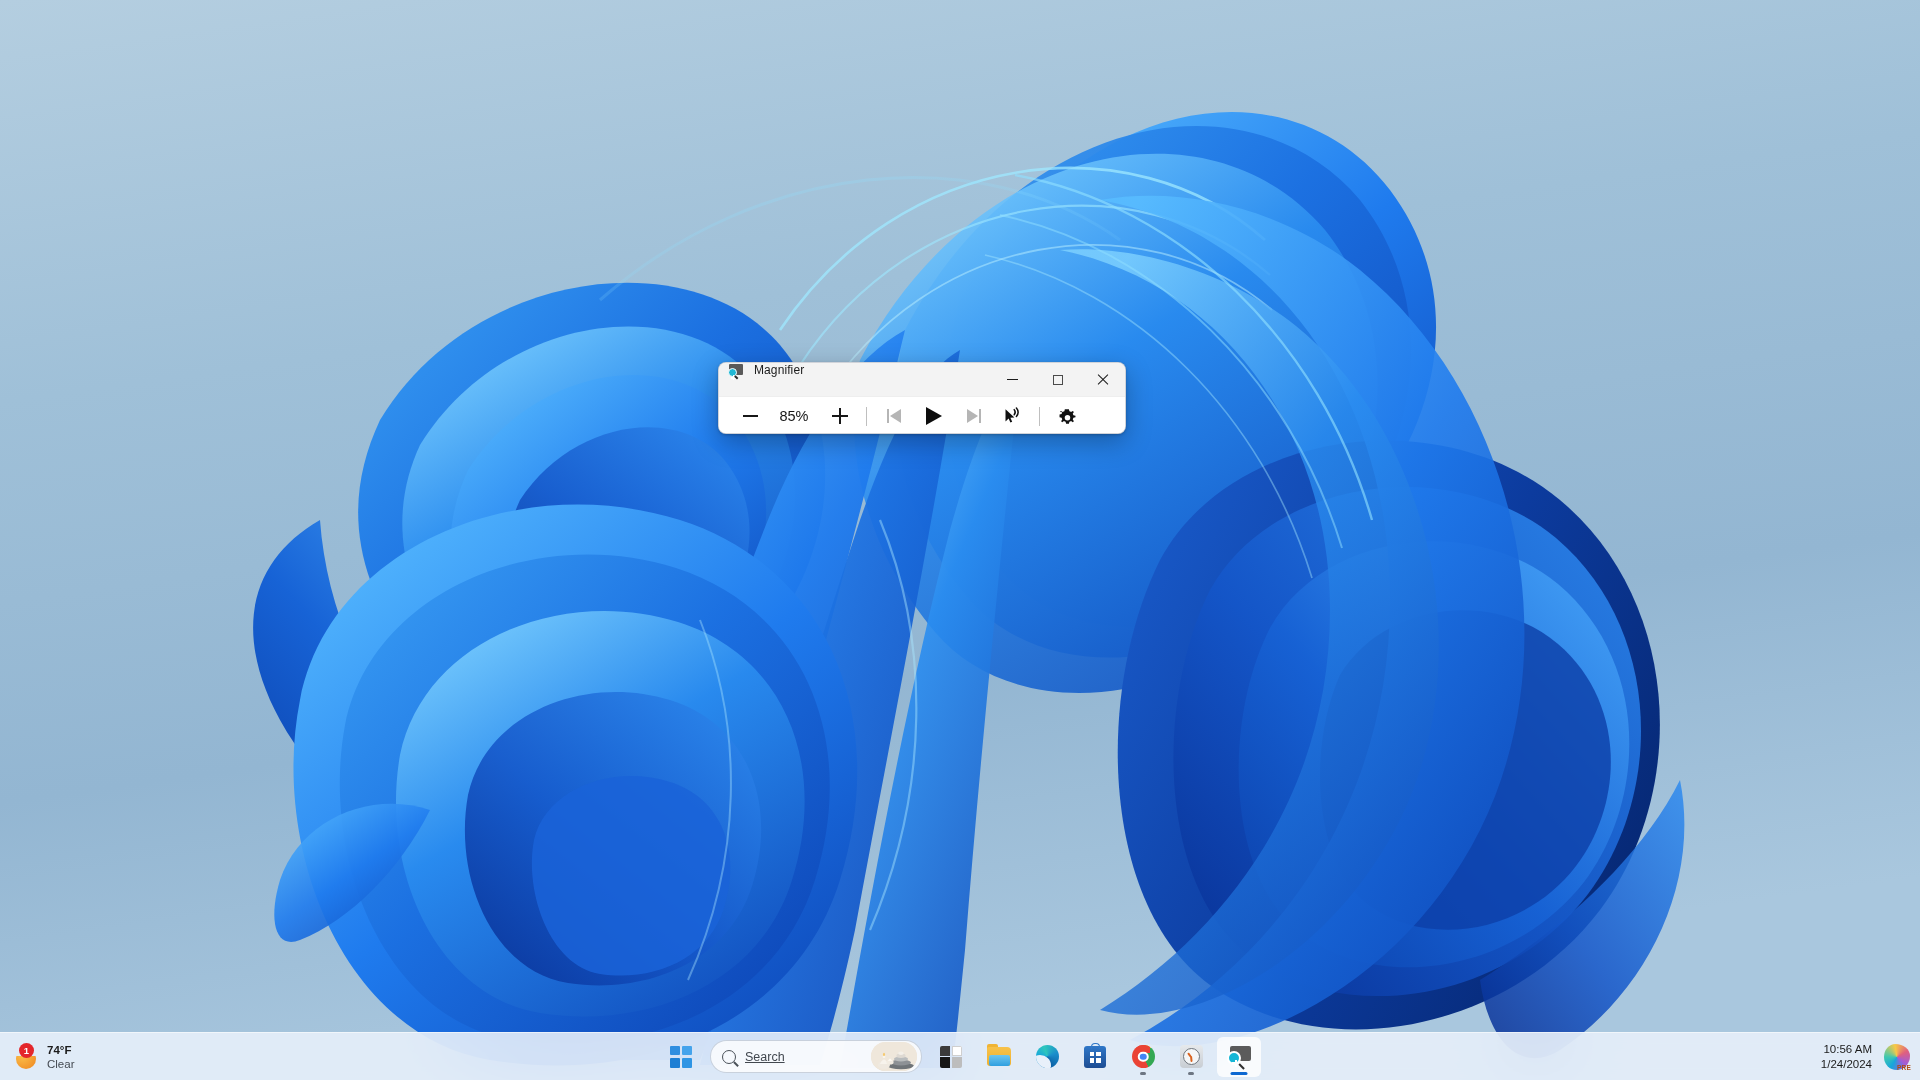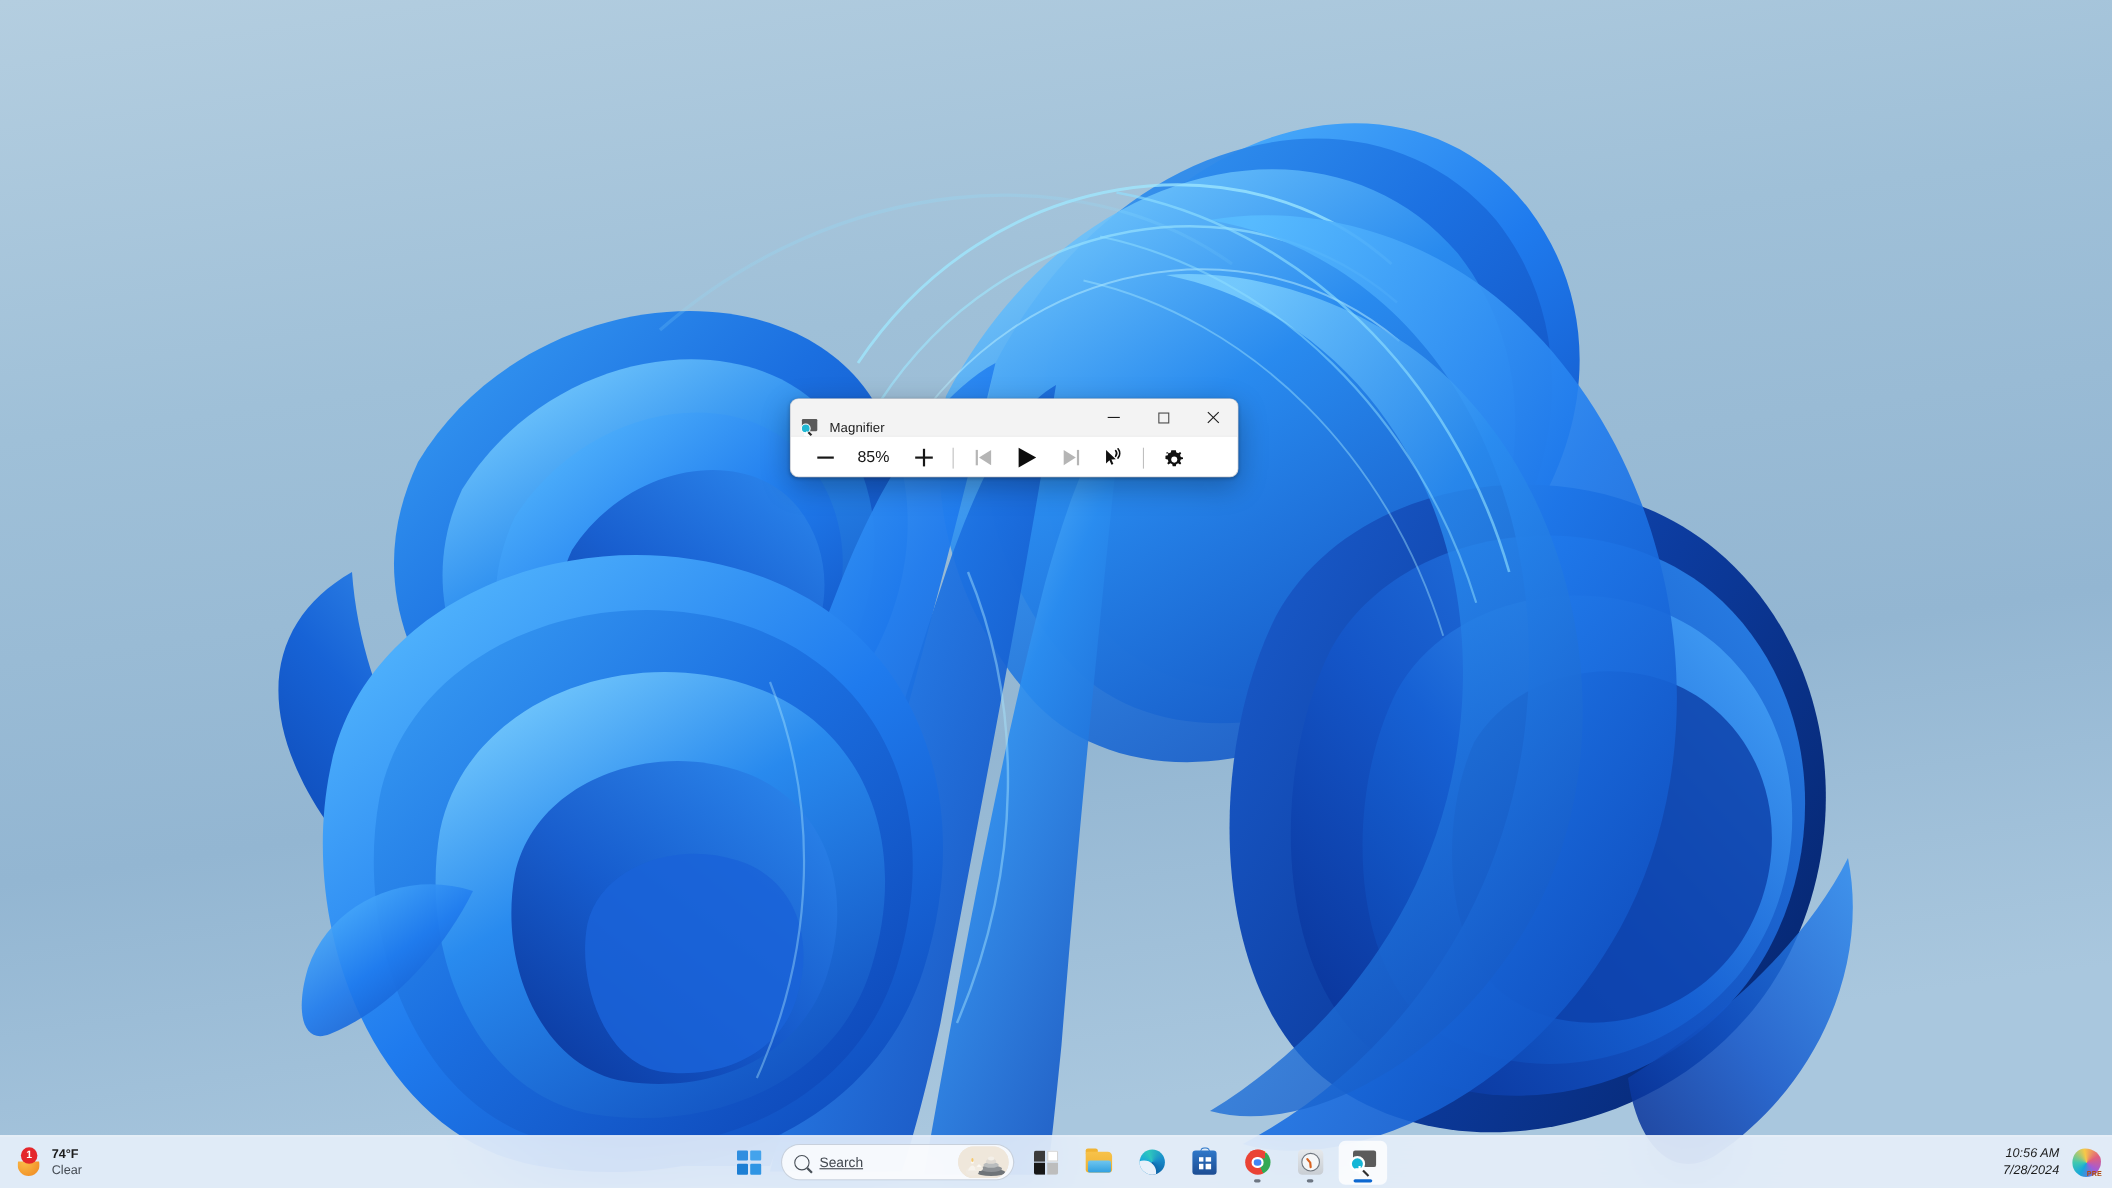--- a/index.html
+++ b/index.html
@@ -40,21 +40,21 @@
     overflow: hidden;
     border: 1px solid rgba(120,130,145,0.35);
     box-sizing: border-box;
   }
 
   #mag-titlebar {
     position: relative;
     height: 33px;
     background: #f3f3f3;
     display: flex;
-    align-items: flex-end;
+    align-items: flex-start;
     border-bottom: 1px solid #eeeeee;
   }
 
   #mag-app-icon {
     margin-left: 9px;
     width: 16px;
     height: 16px;
     position: relative;
     flex: none;
   }
@@ -651,21 +651,21 @@
   #clock-area {
     display: flex;
     flex-direction: column;
     align-items: flex-end;
     justify-content: center;
     line-height: 1.28;
     padding: 4px 8px;
     border-radius: 5px;
     cursor: default;
   }
-  #clock-time, #clock-date { font-size: 11.5px; color: #1b1b1b; white-space: nowrap; font-style: italic; }
+  #clock-time, #clock-date { font-size: 11.5px; color: #1b1b1b; white-space: nowrap; }
 
   #copilot-icon {
     width: 26px; height: 26px;
     position: relative;
     margin-left: 2px;
     margin-right: 4px;
   }
   #copilot-blob {
     position: absolute;
     inset: 0;
@@ -956,21 +956,21 @@
             <span class="pv"></span>
           </span>
         </div>
         <span class="active-bar"></span>
       </div>
     </div>
 
     <div id="taskbar-right">
       <div id="clock-area">
         <span id="clock-time">10:56 AM</span>
-        <span id="clock-date">7/28/2024</span>
+        <span id="clock-date">1/24/2024</span>
       </div>
       <div id="copilot-icon">
         <div id="copilot-blob"></div>
         <span id="copilot-badge">PRE</span>
       </div>
     </div>
   </div>
 </div>
 
 </body></html>

